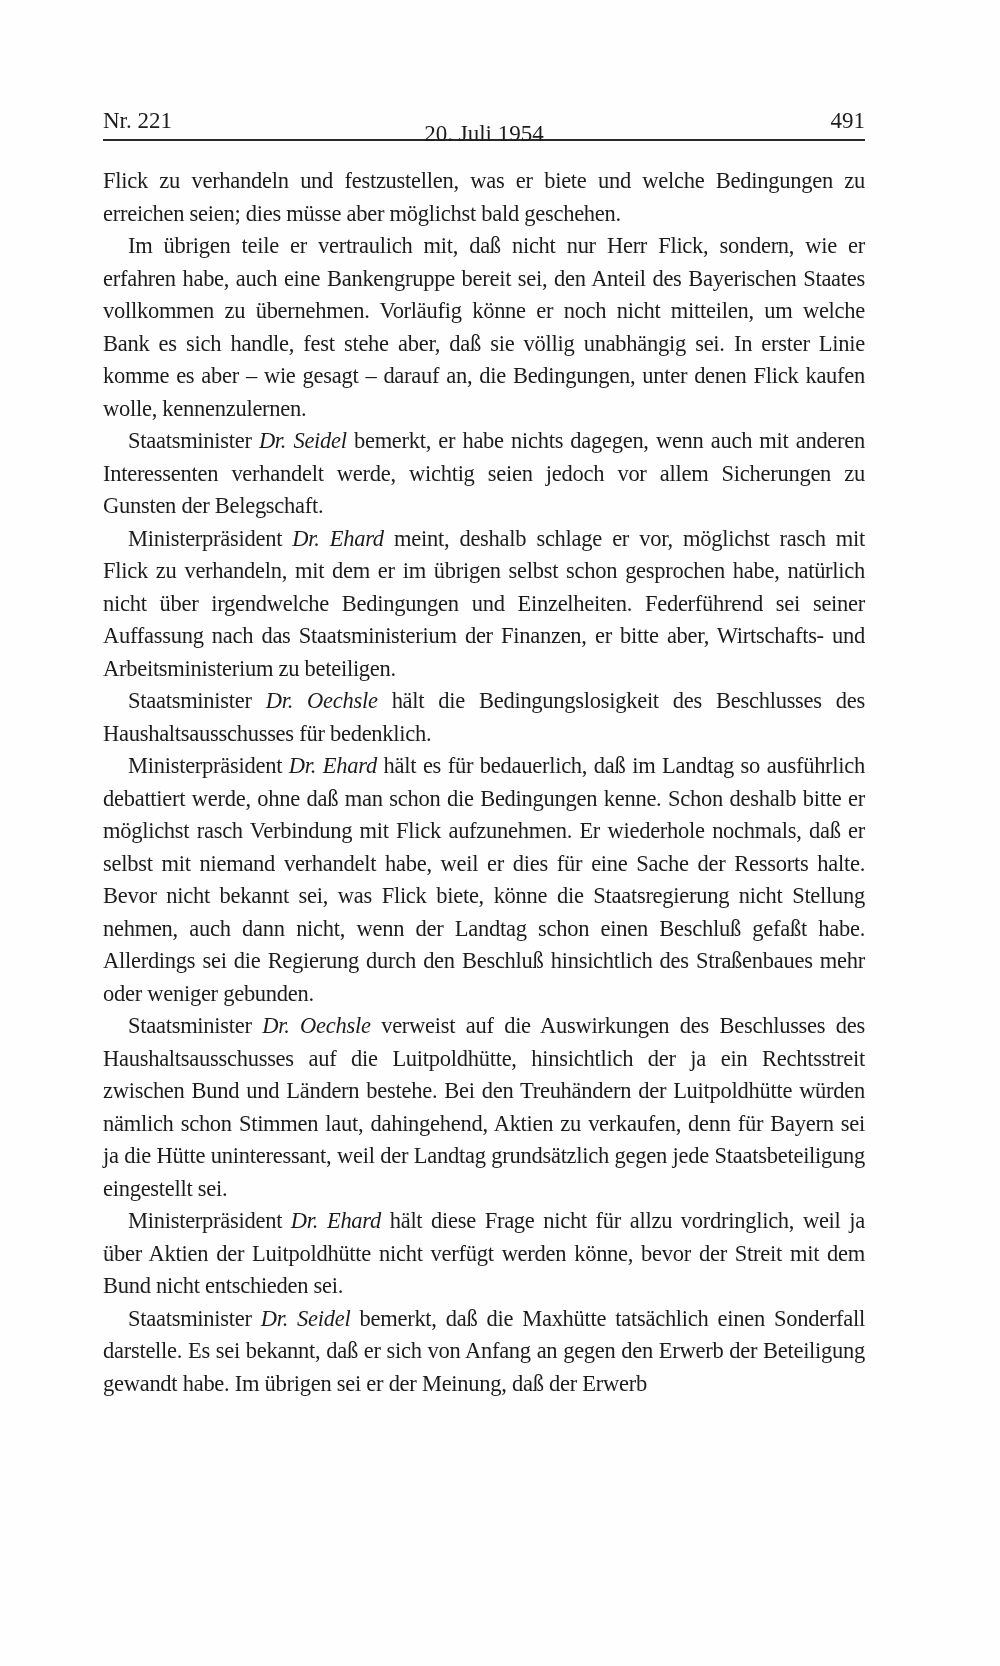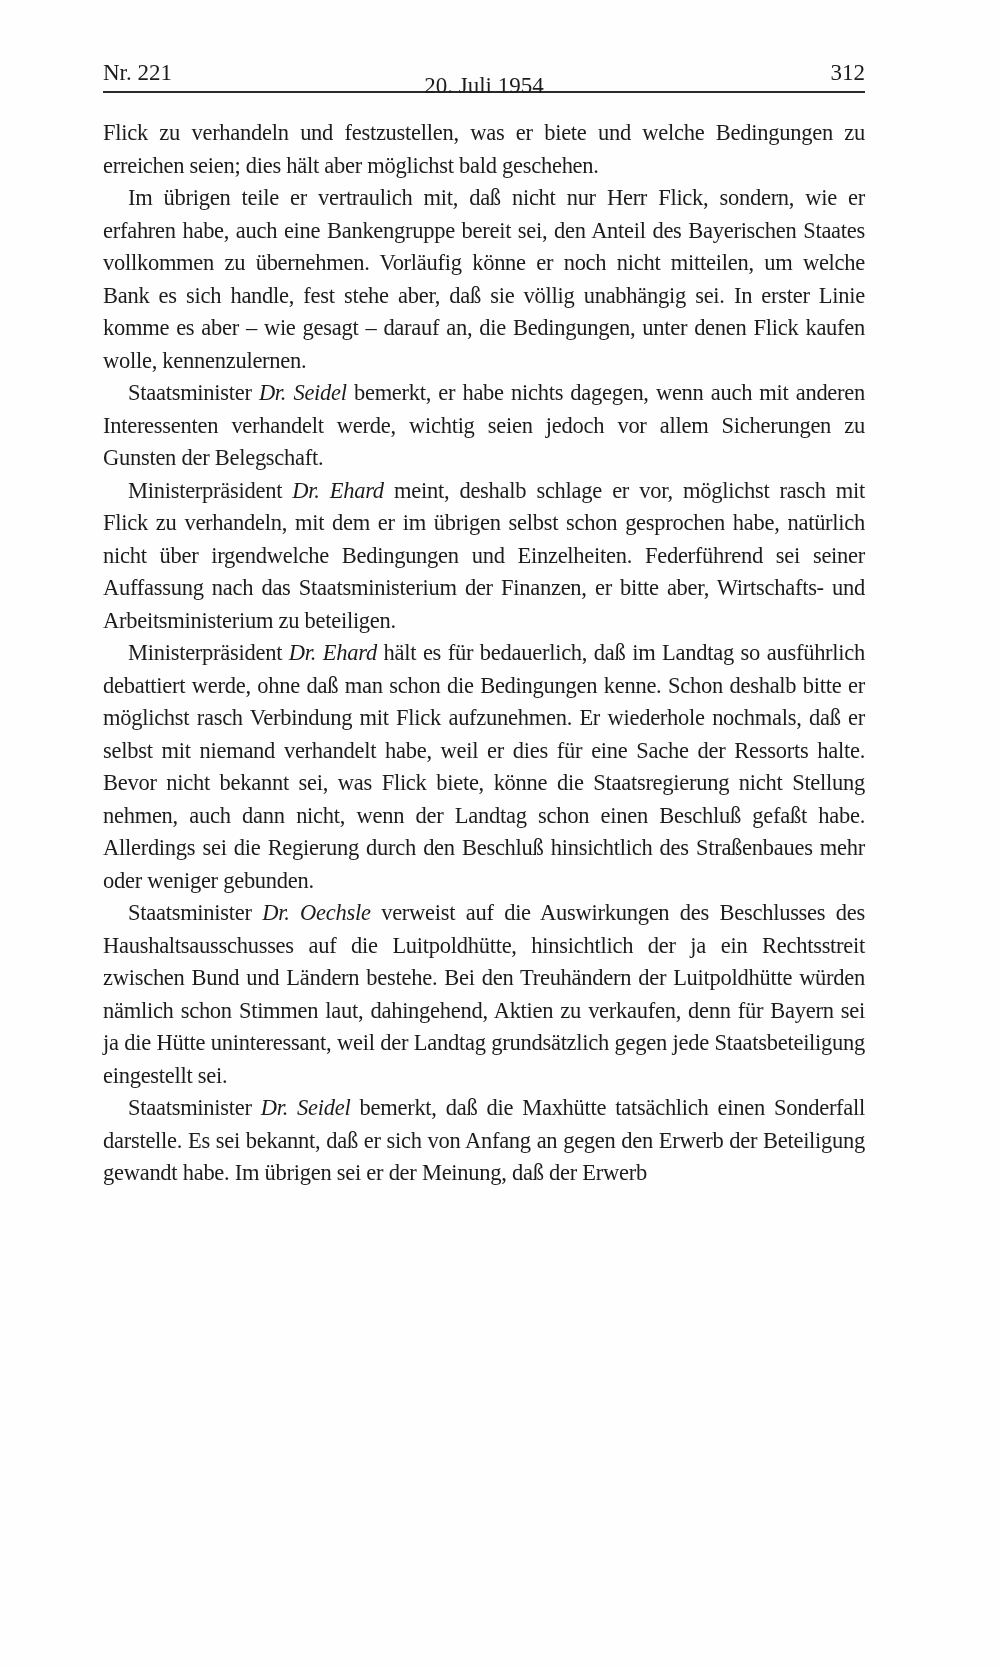--- a/index.html
+++ b/index.html
@@ -9,21 +9,21 @@
     width: 1000px;
     height: 1666px;
     margin: 0 auto;
     background: #fefefe;
     font-family: "Liberation Serif", "DejaVu Serif", serif;
     color: #1c1c1c;
     overflow: hidden;
   }
   .running-head {
     position: relative;
-    margin: 60px 135px 0 103px;
+    margin: 108px 135px 0 103px;
     height: 33px;
     font-size: 23px;
     line-height: 26px;
     border-bottom: 2px solid #2a2a2a;
   }
   .head-left  { position: absolute; left: 0; top: 0; }
   .head-center{ position: absolute; left: 50%; top: 13px; transform: translateX(-50%); white-space: nowrap; }
   .head-right { position: absolute; right: 0; top: 0; }
   .body-text {
     margin: 24px 135px 0 103px;
@@ -37,25 +37,27 @@
   .body-text p.indent { text-indent: 25px; }
   .body-text em { }
 </style>
 </head>
 <body>
 
 <div class="page">
   <div class="running-head">
     <span class="head-left">Nr. 221</span>
     <span class="head-center">20. Juli 1954</span>
-    <span class="head-right">312</span>
+    <span class="head-right">491</span>
   </div>
 
   <div class="body-text">
-      <p><span>Flick zu verhandeln und festzustellen, was er biete und welche Bedingungen zu erreichen seien; dies hält aber möglichst bald geschehen.</span></p>
+      <p><span>Flick zu verhandeln und festzustellen, was er biete und welche Bedingungen zu erreichen seien; dies müsse aber möglichst bald geschehen.</span></p>
       <p class="indent"><span>Im übrigen teile er vertraulich mit, daß nicht nur Herr Flick, sondern, wie er erfahren habe, auch eine Bankengruppe bereit sei, den Anteil des Bayerischen Staates vollkommen zu übernehmen. Vorläufig könne er noch nicht mitteilen, um welche Bank es sich handle, fest stehe aber, daß sie völlig unabhängig sei. In erster Linie komme es aber – wie gesagt – darauf an, die Bedingungen, unter denen Flick kaufen wolle, kennenzulernen.</span></p>
       <p class="indent"><span>Staatsminister </span><em>Dr. Seidel</em><span> bemerkt, er habe nichts dagegen, wenn auch mit anderen Interessenten verhandelt werde, wichtig seien jedoch vor allem Sicherungen zu Gunsten der Belegschaft.</span></p>
       <p class="indent"><span>Ministerpräsident </span><em>Dr. Ehard</em><span> meint, deshalb schlage er vor, möglichst rasch mit Flick zu verhandeln, mit dem er im übrigen selbst schon gesprochen habe, natürlich nicht über irgendwelche Bedingungen und Einzelheiten. Federführend sei seiner Auffassung nach das Staatsministerium der Finanzen, er bitte aber, Wirtschafts- und Arbeitsministerium zu beteiligen.</span></p>
+      <p class="indent"><span>Staatsminister </span><em>Dr. Oechsle</em><span> hält die Bedingungslosigkeit des Beschlusses des Haushaltsausschusses für bedenklich.</span></p>
       <p class="indent"><span>Ministerpräsident </span><em>Dr. Ehard</em><span> hält es für bedauerlich, daß im Landtag so ausführlich debattiert werde, ohne daß man schon die Bedingungen kenne. Schon deshalb bitte er möglichst rasch Verbindung mit Flick aufzunehmen. Er wiederhole nochmals, daß er selbst mit niemand verhandelt habe, weil er dies für eine Sache der Ressorts halte. Bevor nicht bekannt sei, was Flick biete, könne die Staatsregierung nicht Stellung nehmen, auch dann nicht, wenn der Landtag schon einen Beschluß gefaßt habe. Allerdings sei die Regierung durch den Beschluß hinsichtlich des Straßenbaues mehr oder weniger gebunden.</span></p>
       <p class="indent"><span>Staatsminister </span><em>Dr. Oechsle</em><span> verweist auf die Auswirkungen des Beschlusses des Haushaltsausschusses auf die Luitpoldhütte, hinsichtlich der ja ein Rechtsstreit zwischen Bund und Ländern bestehe. Bei den Treuhändern der Luitpoldhütte würden nämlich schon Stimmen laut, dahingehend, Aktien zu verkaufen, denn für Bayern sei ja die Hütte uninteressant, weil der Landtag grundsätzlich gegen jede Staatsbeteiligung eingestellt sei.</span></p>
+      <p class="indent"><span>Ministerpräsident </span><em>Dr. Ehard</em><span> hält diese Frage nicht für allzu vordringlich, weil ja über Aktien der Luitpoldhütte nicht verfügt werden könne, bevor der Streit mit dem Bund nicht entschieden sei.</span></p>
       <p class="indent"><span>Staatsminister </span><em>Dr. Seidel</em><span> bemerkt, daß die Maxhütte tatsächlich einen Sonderfall darstelle. Es sei bekannt, daß er sich von Anfang an gegen den Erwerb der Beteiligung gewandt habe. Im übrigen sei er der Meinung, daß der Erwerb</span></p>
     </div>
 </div>
 
 </body></html>

